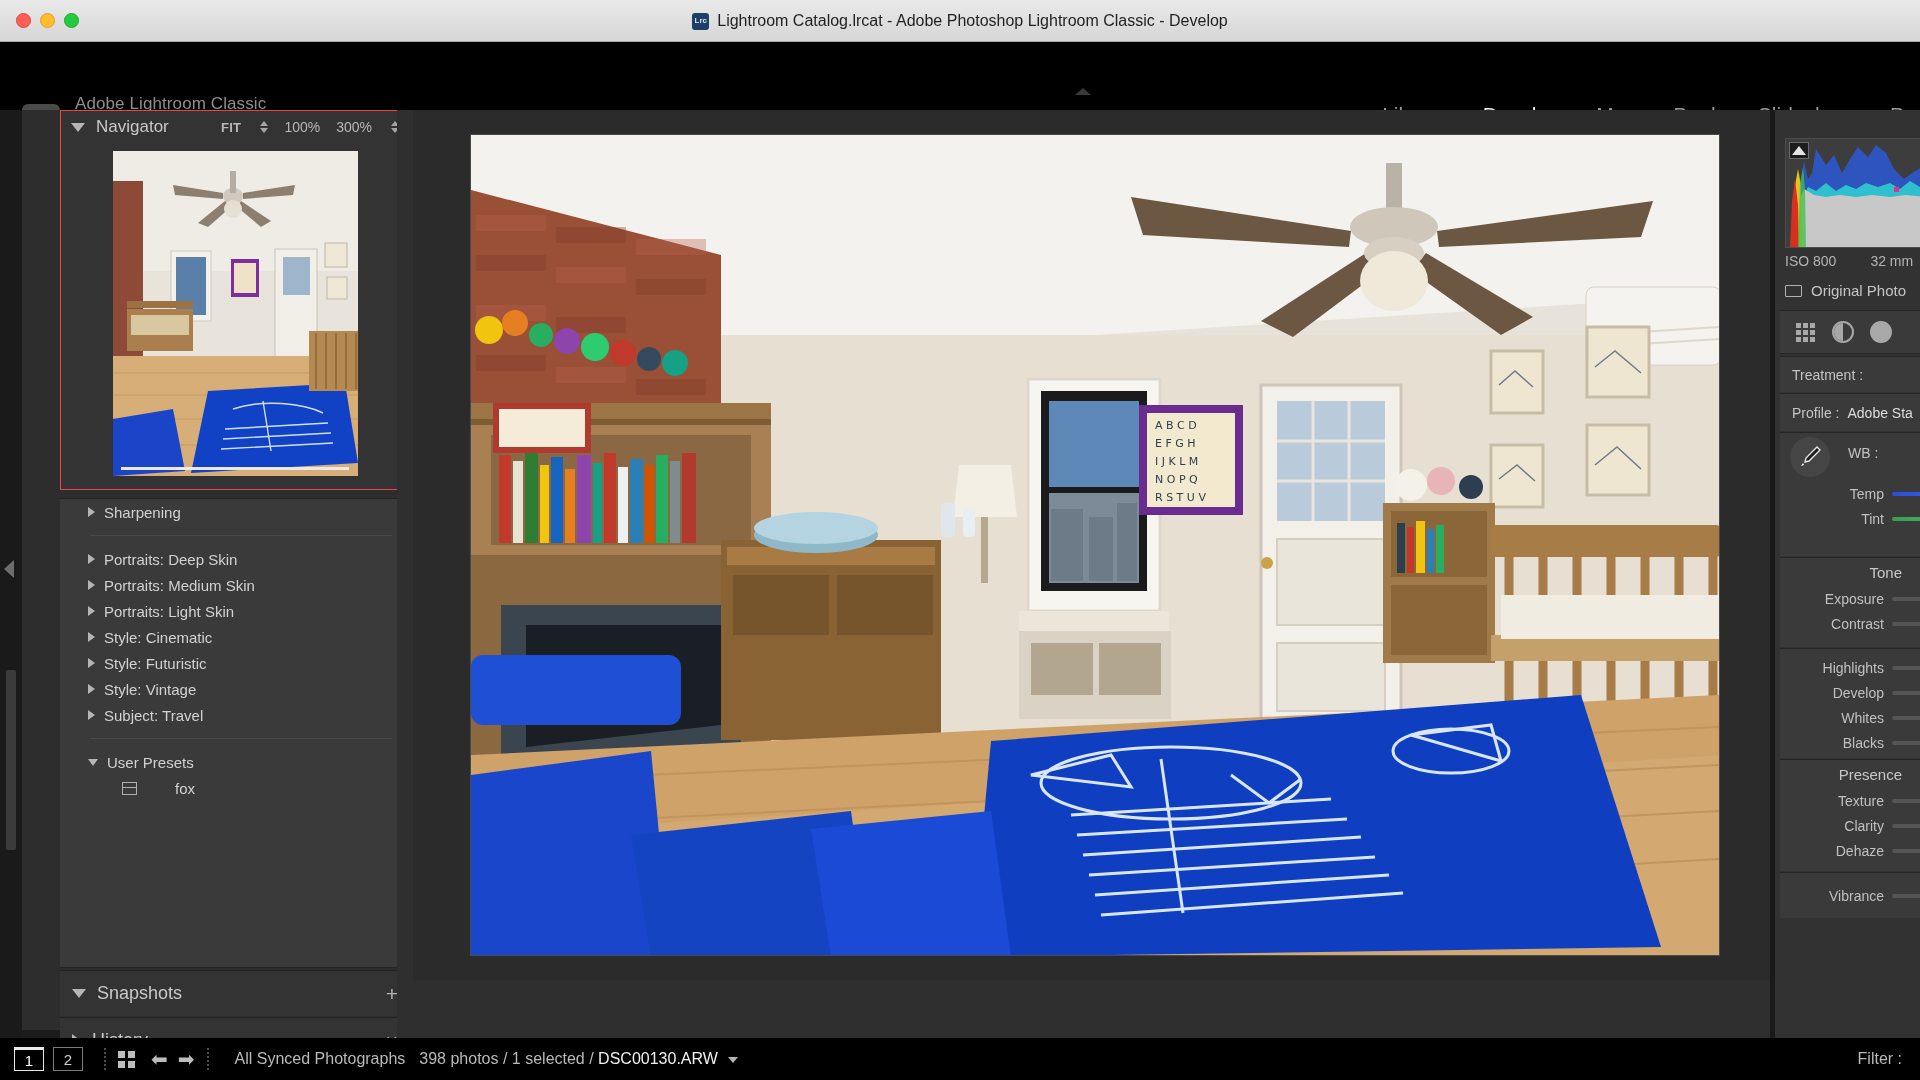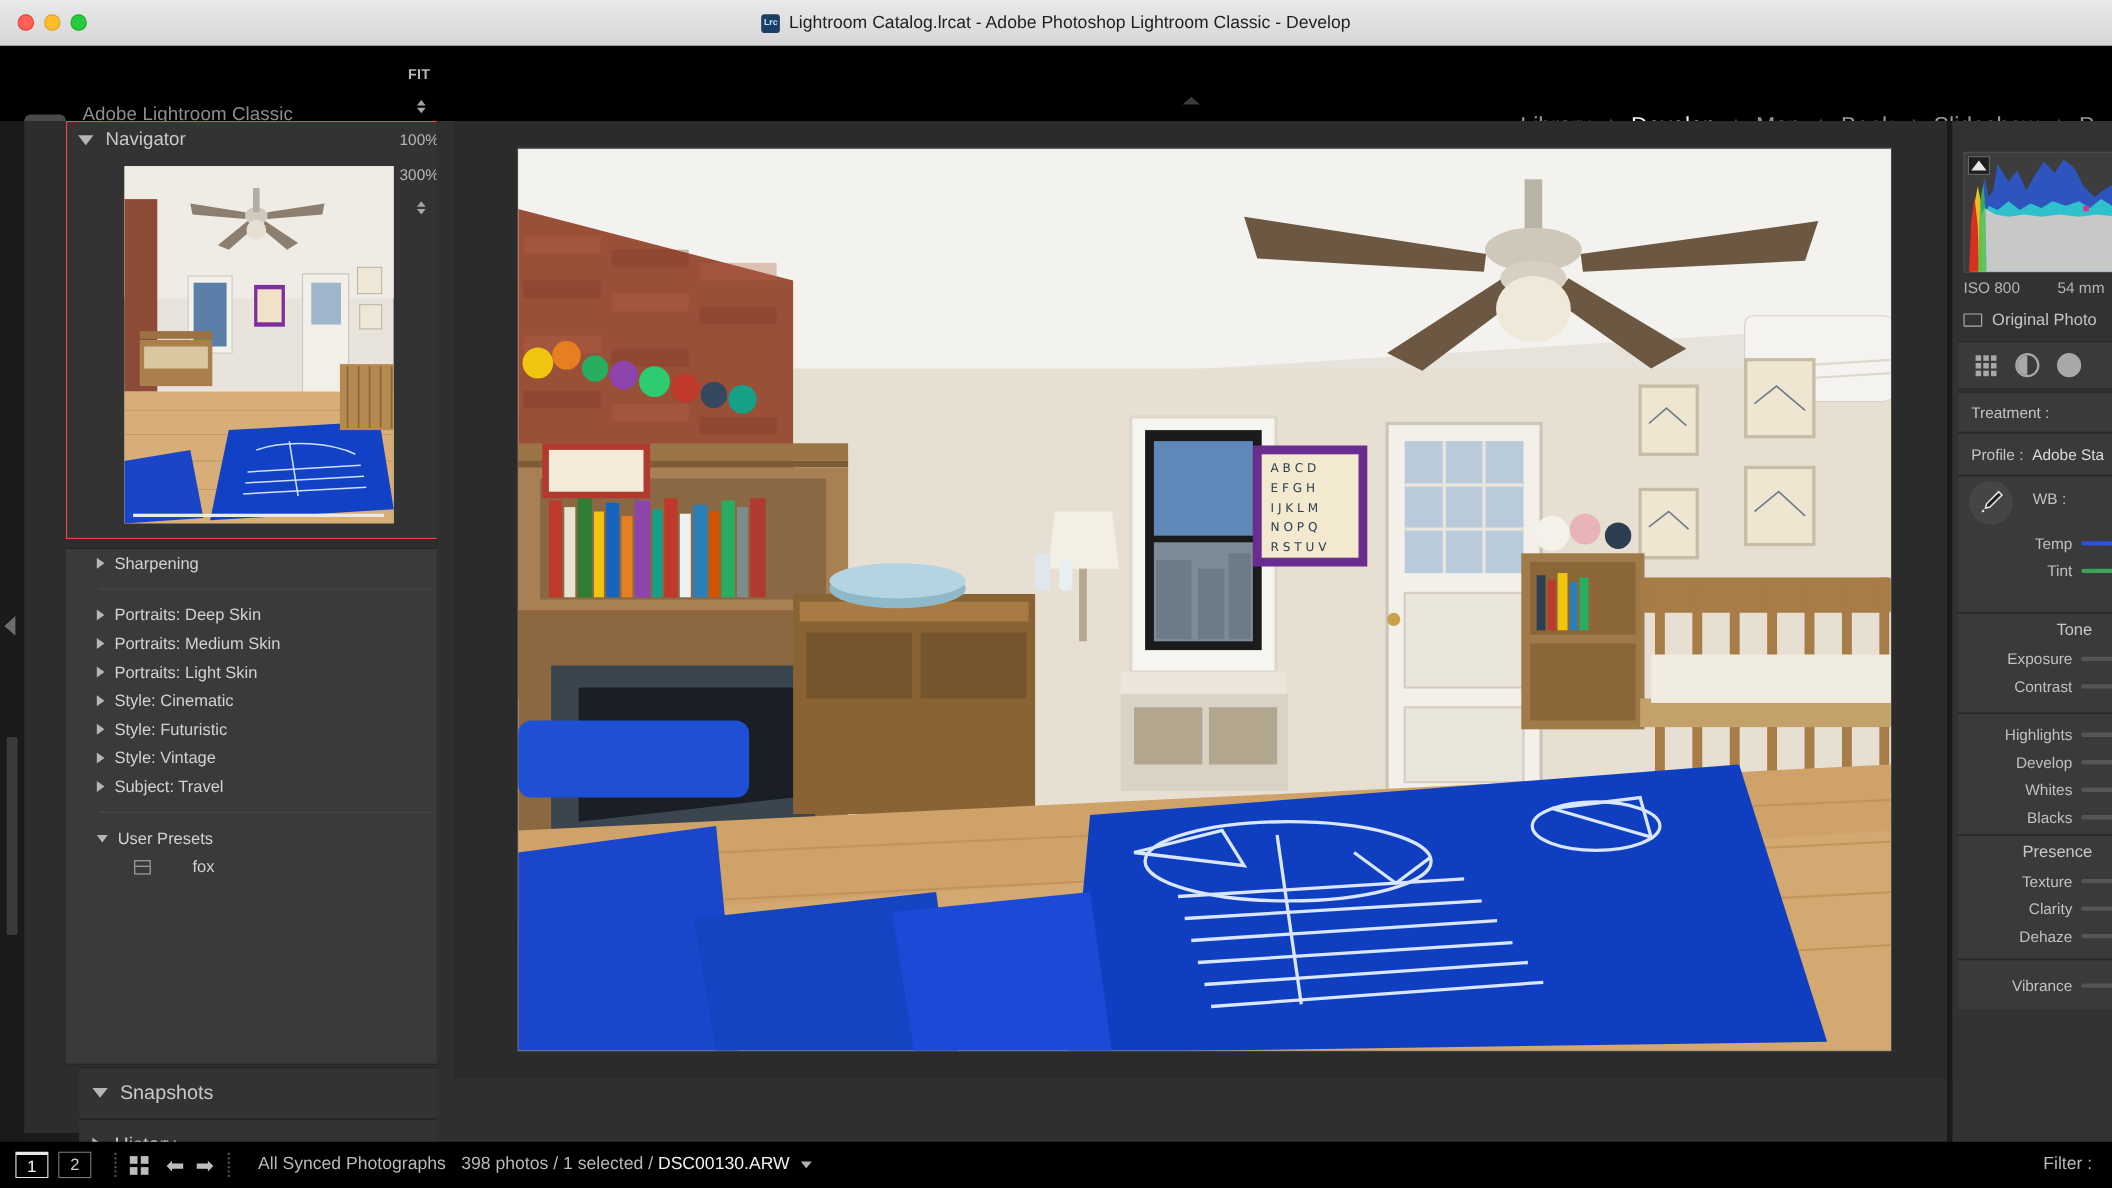--- a/index.html
+++ b/index.html
@@ -104,21 +104,21 @@
     width: 0; height: 0; border-left: 7px solid transparent;
     border-right: 7px solid transparent; border-top: 9px solid #b5b5b5;
     margin-right: 11px;
   }
   .tri.right {
     border-top: 7px solid transparent; border-bottom: 7px solid transparent;
     border-left: 9px solid #b5b5b5; border-right: 0;
   }
   .nav-zooms {
     margin-left: auto; display: flex; align-items: center; gap: 16px;
-    font-size: 14px; color: #b7b7b7; flex-direction: column;
+    font-size: 14px; color: #b7b7b7;
   }
   .nav-zooms .fitlbl { font-weight: bold; font-size: 13px; letter-spacing: .3px; }
   .spin { display: inline-flex; flex-direction: column; gap: 2px; margin-left: 3px; vertical-align: middle; }
   .spin i { width: 0; height: 0; border-left: 4px solid transparent; border-right: 4px solid transparent; }
   .spin i.u { border-bottom: 5px solid #a5a5a5; }
   .spin i.d { border-top: 5px solid #a5a5a5; }
   .nav-thumb-wrap {
     position: absolute; left: 52px; top: 40px; width: 245px; height: 325px;
     background: #1d1d1d;
   }
@@ -141,21 +141,21 @@
   }
   .grid-ico {
     width: 15px; height: 13px; border: 1.5px solid #b0b0b0; margin-right: 12px;
     position: relative;
   }
   .grid-ico:after {
     content: ''; position: absolute; left: 0; top: 4px; width: 100%; height: 1.5px; background: #b0b0b0;
   }
 
   .small-panel {
-    position: absolute; left: 50px; width: 350px; height: 46px;
+    position: absolute; left: 38px; width: 350px; height: 46px;
     background: #333; border-top: 1px solid #222;
     display: flex; align-items: center; padding: 0 12px;
     color: #c9c9c9; font-size: 18px;
   }
   .sp-act { margin-left: auto; color: #b0b0b0; font-size: 21px; cursor: pointer; }
 
   
   .center {
     position: absolute; left: 397px; top: 0px; width: 1373px; height: 1030px;
     background: #2f2f2f;
@@ -667,21 +667,21 @@
           <path d="M4,110 L6,62 L9,40 L12,66 L13,110 Z" fill="#d83020"></path>
           <path d="M12,110 L14,44 L17,28 L19,50 L20,110 Z" fill="#3ec04a" opacity="0.75"></path>
           <rect x="108" y="48" width="5" height="5" fill="#e0308f"></rect>
         </svg>
         <div class="histo-corner">
             <i></i>
           </div>
       </div>
       <div class="histo-meta">
         <span>ISO 800</span>
-        <span>54 mm</span>
+        <span>32 mm</span>
       </div>
       <div class="orig-photo">
         <div class="rect-ico"></div>
         <span>Original Photo</span>
       </div>
 
       <div class="tools-row">
         <div class="tool-ico">
           <div class="ti-grid">
               <span></span>

